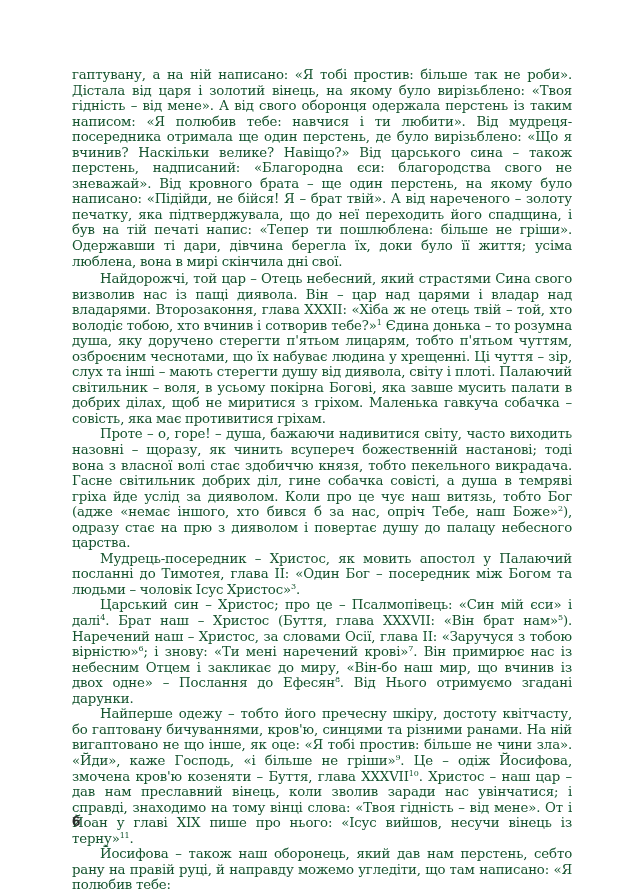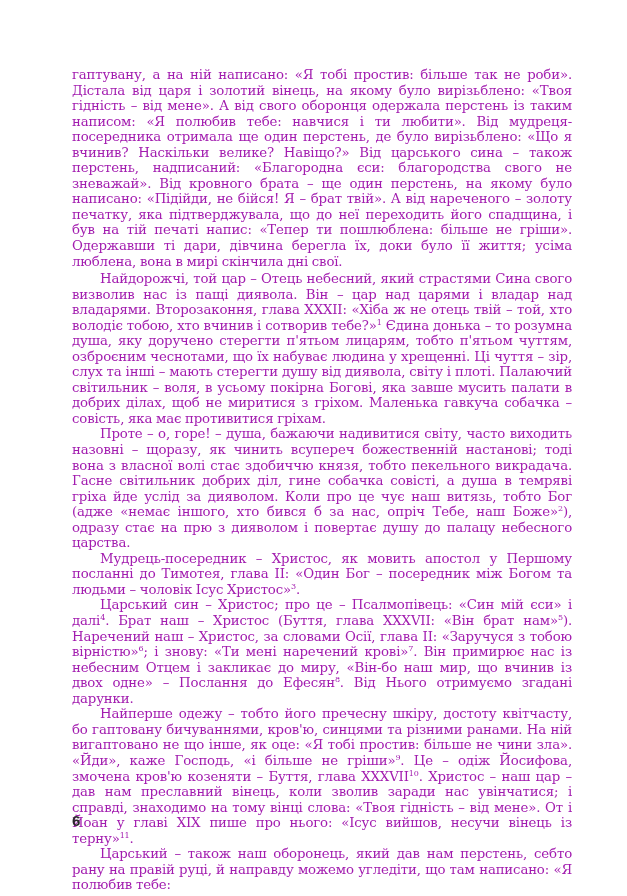--- a/index.html
+++ b/index.html
@@ -5,21 +5,21 @@
   html, body { margin: 0; padding: 0; background: #ffffff; }
   body { width: 627px; height: 896px; position: relative; overflow: hidden; }
   .page { position: absolute; left: 0; top: 0; width: 627px; height: 896px; background: #ffffff; }
   .text-block {
     position: absolute;
     left: 72px;
     width: 500px;
     font-family: "DejaVu Serif", serif;
     font-size: 13.3px;
     line-height: 15.55px;
-    color: #a21caf;
+    color: #14532d;
     text-align: justify;
     letter-spacing: -0.15px;
     word-spacing: -0.3px;
     hyphens: manual;
   }
   .text-block p { margin: 0; }
   .text-block p.indent { text-indent: 28px; }
   #block1 { top: 67px; }
   #block2 { top: 271px; }
   sup { font-size: 8px; line-height: 0; vertical-align: 5px; }
@@ -40,23 +40,23 @@
 
   <div class="text-block" id="block1">
     <p>гаптувану, а на ній написано: «Я тобі простив: більше так не роби». Дістала від царя і золотий вінець, на якому було вирізьблено: «Твоя гідність – від мене». А від свого оборонця одержала перстень із таким написом: «Я полюбив тебе: навчися і ти любити». Від мудреця-посередника отримала ще один перстень, де було вирізьблено: «Що я вчинив? Наскільки велике? Навіщо?» Від царського сина – також перстень, надписаний: «Благородна єси: благородства свого не зневажай». Від кровного брата – ще один перстень, на якому було написано: «Підійди, не бійся! Я – брат твій». А від нареченого – золоту печатку, яка під­тверджувала, що до неї переходить його спадщина, і був на тій печаті напис: «Тепер ти пошлюблена: більше не гріши». Одержавши ті дари, дівчина берегла їх, доки було її життя; усіма люблена, вона в мирі скінчила дні свої.</p>
   </div>
 
   <div class="text-block" id="block2">
     <p class="indent"><span>Найдорожчі, той цар – Отець небесний, який страстями Сина свого ви­зволив нас із пащі диявола. Він – цар над царями і владар над владарями. Второзаконня, глава XXXII: «Хіба ж не отець твій – той, хто володіє тобою, хто вчинив і сотворив тебе?»</span><sup>1</sup><span> Єдина донька – то розумна душа, яку доручено стерегти п'ятьом лицарям, тобто п'ятьом чуттям, озброєним чеснотами, що їх набуває людина у хрещенні. Ці чуття – зір, слух та інші – мають стерегти душу від диявола, світу і плоті. Палаючий світильник – воля, в усьому покірна Богові, яка завше мусить палати в добрих ділах, щоб не миритися з гріхом. Маленька гавкуча собачка – совість, яка має противитися гріхам.</span></p>
 
     <p class="indent"><span>Проте – о, горе! – душа, бажаючи надивитися світу, часто виходить назовні – щоразу, як чинить всупереч божественній настанові; тоді вона з власної волі стає здобиччю князя, тобто пекельного викрадача. Гасне сві­тильник добрих діл, гине собачка совісті, а душа в темряві гріха йде услід за дияволом. Коли про це чує наш витязь, тобто Бог (адже «немає іншого, хто бився б за нас, опріч Тебе, наш Боже»</span><sup>2</sup><span>), одразу стає на прю з дияволом і повертає душу до палацу небесного царства.</span></p>
 
-    <p class="indent"><span>Мудрець-посередник – Христос, як мовить апостол у Першому посланні до Тимотея, глава II: «Один Бог – посередник між Богом та людьми – чоловік Ісус Христос»</span><sup>3</sup><span>.</span></p>
+    <p class="indent"><span>Мудрець-посередник – Христос, як мовить апостол у Палаючий посланні до Тимотея, глава II: «Один Бог – посередник між Богом та людьми – чоловік Ісус Христос»</span><sup>3</sup><span>.</span></p>
 
     <p class="indent"><span>Царський син – Христос; про це – Псалмопівець: «Син мій єси» і далі</span><sup>4</sup><span>. Брат наш – Христос (Буття, глава XXXVII: «Він брат нам»</span><sup>5</sup><span>). Наречений наш – Христос, за словами Осії, глава II: «Заручуся з тобою вірністю»</span><sup>6</sup><span>; і знову: «Ти мені наречений крові»</span><sup>7</sup><span>. Він примирює нас із небесним Отцем і закликає до миру, «Він-бо наш мир, що вчинив із двох одне» – Послання до Ефесян</span><sup>8</sup><span>. Від Нього отримуємо згадані дарунки.</span></p>
 
     <p class="indent"><span>Найперше одежу – тобто його пречесну шкіру, достоту квітчасту, бо гаптовану бичуваннями, кров'ю, синцями та різними ранами. На ній ви­гаптовано не що інше, як оце: «Я тобі простив: більше не чини зла». «Йди», каже Господь, «і більше не гріши»</span><sup>9</sup><span>. Це – одіж Йосифова, змочена кров'ю козеняти – Буття, глава XXXVII</span><sup>10</sup><span>. Христос – наш цар – дав нам преславний вінець, коли зволив заради нас увінчатися; і справді, знаходимо на тому вінці слова: «Твоя гідність – від мене». От і Йоан у главі XIX пише про нього: «Ісус вийшов, несучи вінець із терну»</span><sup>11</sup><span>.</span></p>
 
-    <p class="indent"><span>Царський – також наш оборонець, який дав нам перстень, себто рану на правій руці, й направду можемо угледіти, що там написано: «Я полюбив тебе:</span></p>
+    <p class="indent"><span>Йосифова – також наш оборонець, який дав нам перстень, себто рану на правій руці, й направду можемо угледіти, що там написано: «Я полюбив тебе:</span></p>
   </div>
 
   <div class="page-number">6</div>
 </div>
 
 </body></html>

